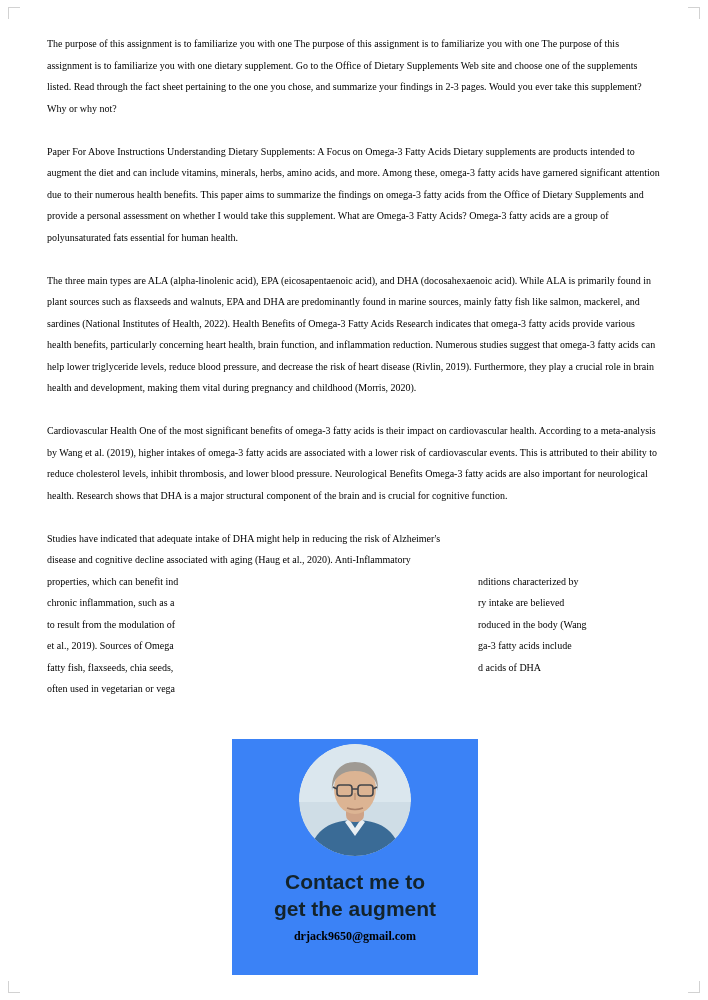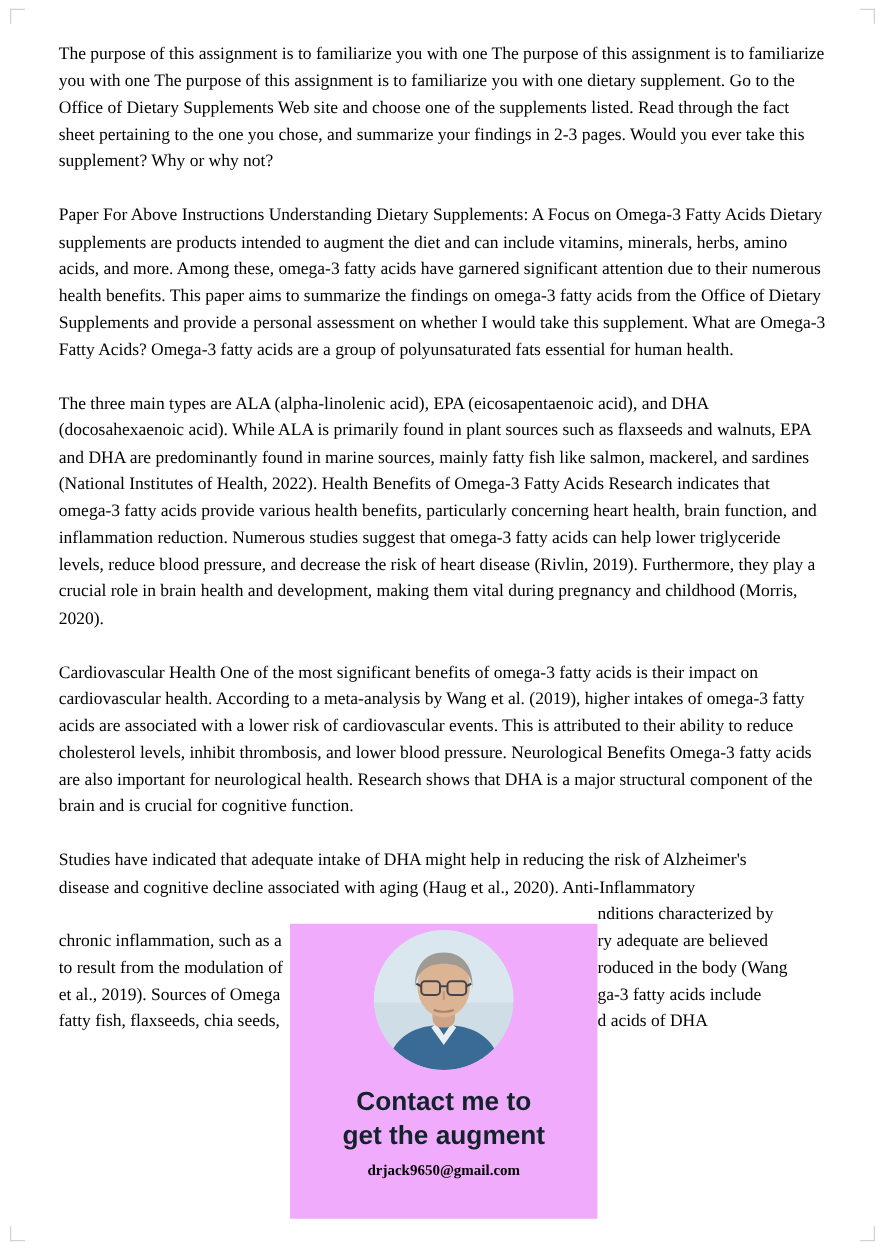--- a/index.html
+++ b/index.html
@@ -7,42 +7,42 @@
     width:708px;height:1000px;
     background:#ffffff;
     position:relative;
     overflow:hidden;
     font-family:"Liberation Serif",serif;
     color:#000000;
   }
   .text-column{
     position:absolute;
     left:47px;top:33px;width:614px;
-    font-size:14px;
+    font-size:10px;
     line-height:21.5px;
     text-align:left;
   }
   .text-column p{margin:0 0 21.5px 0;}
   .final-para{margin:0;}
   .split-line{position:relative;height:21.5px;white-space:nowrap;}
   .frag-left{display:inline-block;}
   .frag-right{position:absolute;left:431px;top:0;}
 
   
   .crop{position:absolute;width:11px;height:11px;border:0 solid #d2d2d2;}
   .crop.tl{left:8px;top:7px;border-left-width:1px;border-top-width:1px;}
   .crop.tr{right:8px;top:7px;border-right-width:1px;border-top-width:1px;}
   .crop.bl{left:8px;bottom:7px;border-left-width:1px;border-bottom-width:1px;}
   .crop.br{right:8px;bottom:7px;border-right-width:1px;border-bottom-width:1px;}
 
   
   .contact-card{
     position:absolute;
     left:232px;top:739px;width:246px;height:236px;
-    background:#f0abfc;
+    background:#3b82f6;
     display:flex;flex-direction:column;align-items:center;
     padding-top:5px;box-sizing:border-box;
   }
   .avatar-wrap{
     width:112px;height:112px;border-radius:50%;
     overflow:hidden;flex:0 0 auto;
   }
   .card-heading{
     margin-top:12px;
     text-align:center;
@@ -77,37 +77,42 @@
   <div class="final-para">
     <div class="split-line">
       <span class="frag-left">Studies have indicated that adequate intake of DHA might help in reducing the risk of Alzheimer's</span>
       <span class="frag-right"></span>
     </div>
     <div class="split-line">
       <span class="frag-left">disease and cognitive decline associated with aging (Haug et al., 2020). Anti-Inflammatory</span>
       <span class="frag-right"></span>
     </div>
     <div class="split-line">
+      <span class="frag-left">properties, which can benefit ind</span>
       <span class="frag-right">nditions characterized by</span>
     </div>
     <div class="split-line">
       <span class="frag-left">chronic inflammation, such as a</span>
-      <span class="frag-right">ry adequate are believed</span>
+      <span class="frag-right">ry intake are believed</span>
     </div>
     <div class="split-line">
       <span class="frag-left">to result from the modulation of</span>
       <span class="frag-right">roduced in the body (Wang</span>
     </div>
     <div class="split-line">
       <span class="frag-left">et al., 2019). Sources of Omega</span>
       <span class="frag-right">ga-3 fatty acids include</span>
     </div>
     <div class="split-line">
       <span class="frag-left">fatty fish, flaxseeds, chia seeds,</span>
       <span class="frag-right">d acids of DHA</span>
+    </div>
+    <div class="split-line">
+      <span class="frag-left">often used in vegetarian or vega</span>
+      <span class="frag-right"></span>
     </div>
   </div>
 </div>
 
 <div class="contact-card">
   <div class="avatar-wrap">
     <svg width="112" height="112" viewBox="0 0 112 112">
       <defs>
           <clipPath id="avc">
             <circle cx="56" cy="56" r="56"></circle>

